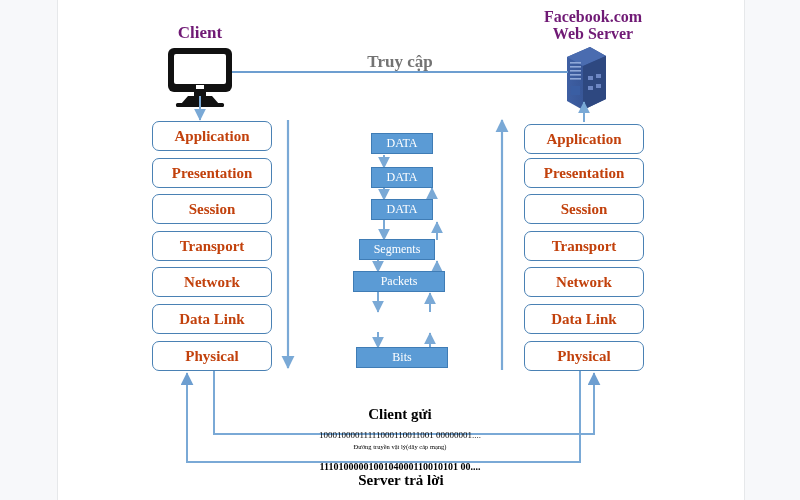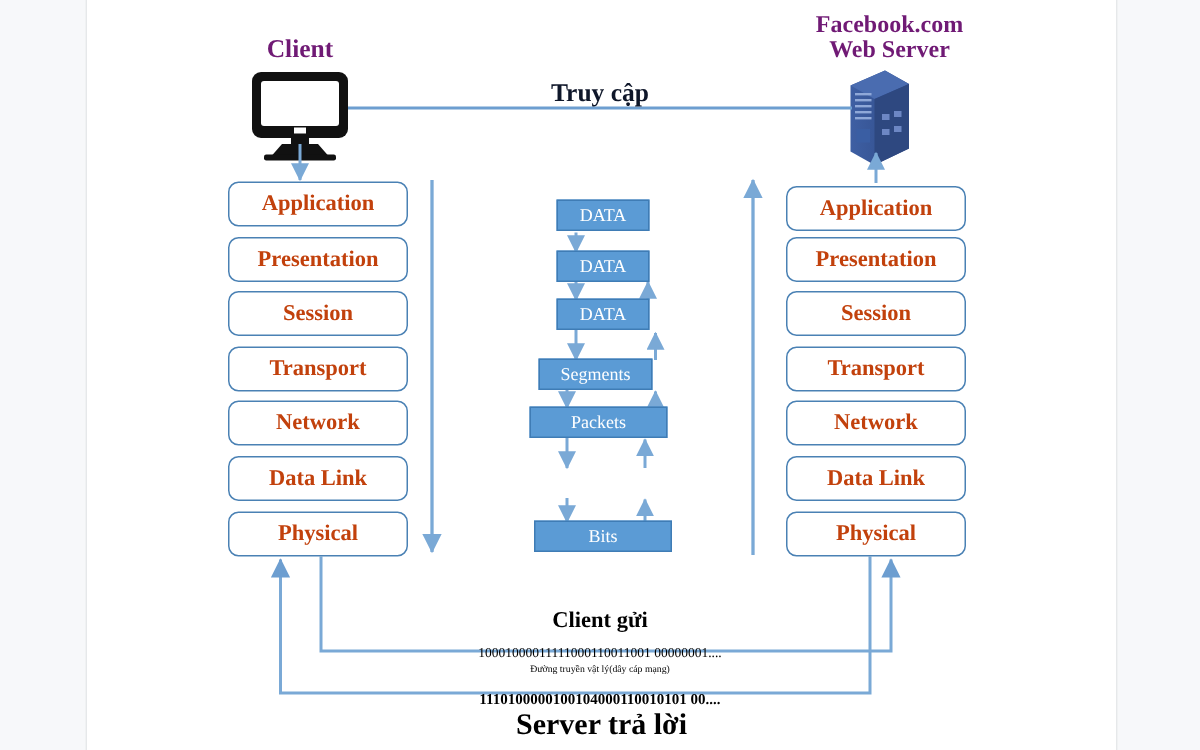--- a/index.html
+++ b/index.html
@@ -24,21 +24,21 @@
     position:absolute;text-align:center;
     font-family:"Liberation Serif", serif;
     font-weight:bold;color:#701a75;line-height:1.05;
   }
   #client-title{left:150px;top:24px;width:100px;font-size:17px;}
   #server-title{left:498px;top:9px;width:190px;font-size:16px;}
 
   
   #truycap-label{
     position:absolute;left:320px;top:52px;width:160px;text-align:center;
-    font-size:17px;font-weight:bold;color:#0f172a;
+    font-size:17px;font-weight:bold;color:#737373;
   }
 
   
   .layer{
     position:absolute;height:30px;
     border:1.6px solid #4a81b4;border-radius:7px;
     background:#ffffff;
     display:flex;align-items:center;justify-content:center;
     font-size:15px;font-weight:bold;color:#c2410c;
     font-family:"Liberation Serif", serif;
@@ -56,21 +56,21 @@
     font-family:"Liberation Serif", serif;
     box-sizing:border-box;
   }
 
   
   .cap{
     position:absolute;text-align:center;color:#000;
     font-family:"Liberation Serif", serif;
   }
   #client-send{left:300px;top:406px;width:200px;font-size:15px;font-weight:bold;}
-  #server-reply{left:298px;top:472px;width:206px;font-size:20px;font-weight:bold;text-align:center;}
+  #server-reply{left:298px;top:472px;width:206px;font-size:15px;font-weight:bold;text-align:center;}
   #bits-up{left:270px;top:430px;width:260px;font-size:9px;font-weight:normal;letter-spacing:0px;}
   #medium-label{left:280px;top:443px;width:240px;font-size:6.5px;}
   #bits-down{left:270px;top:461px;width:260px;font-size:10px;font-weight:bold;}
 </style>
 </head>
 <body>
 
 <div id="canvas">
 
   <div id="page"></div>

